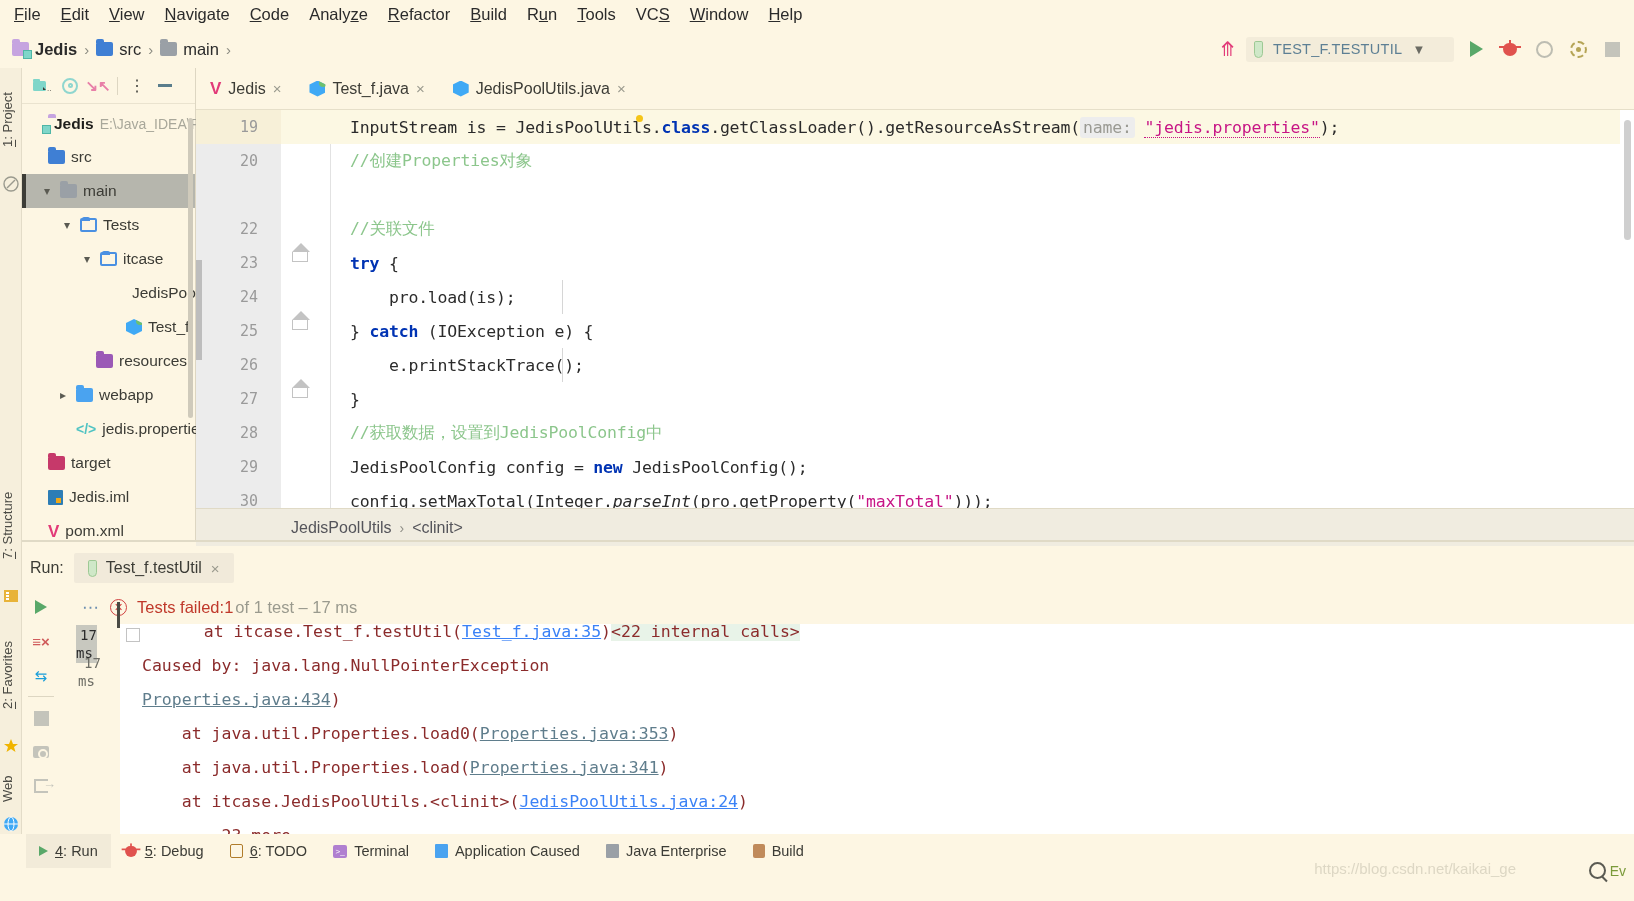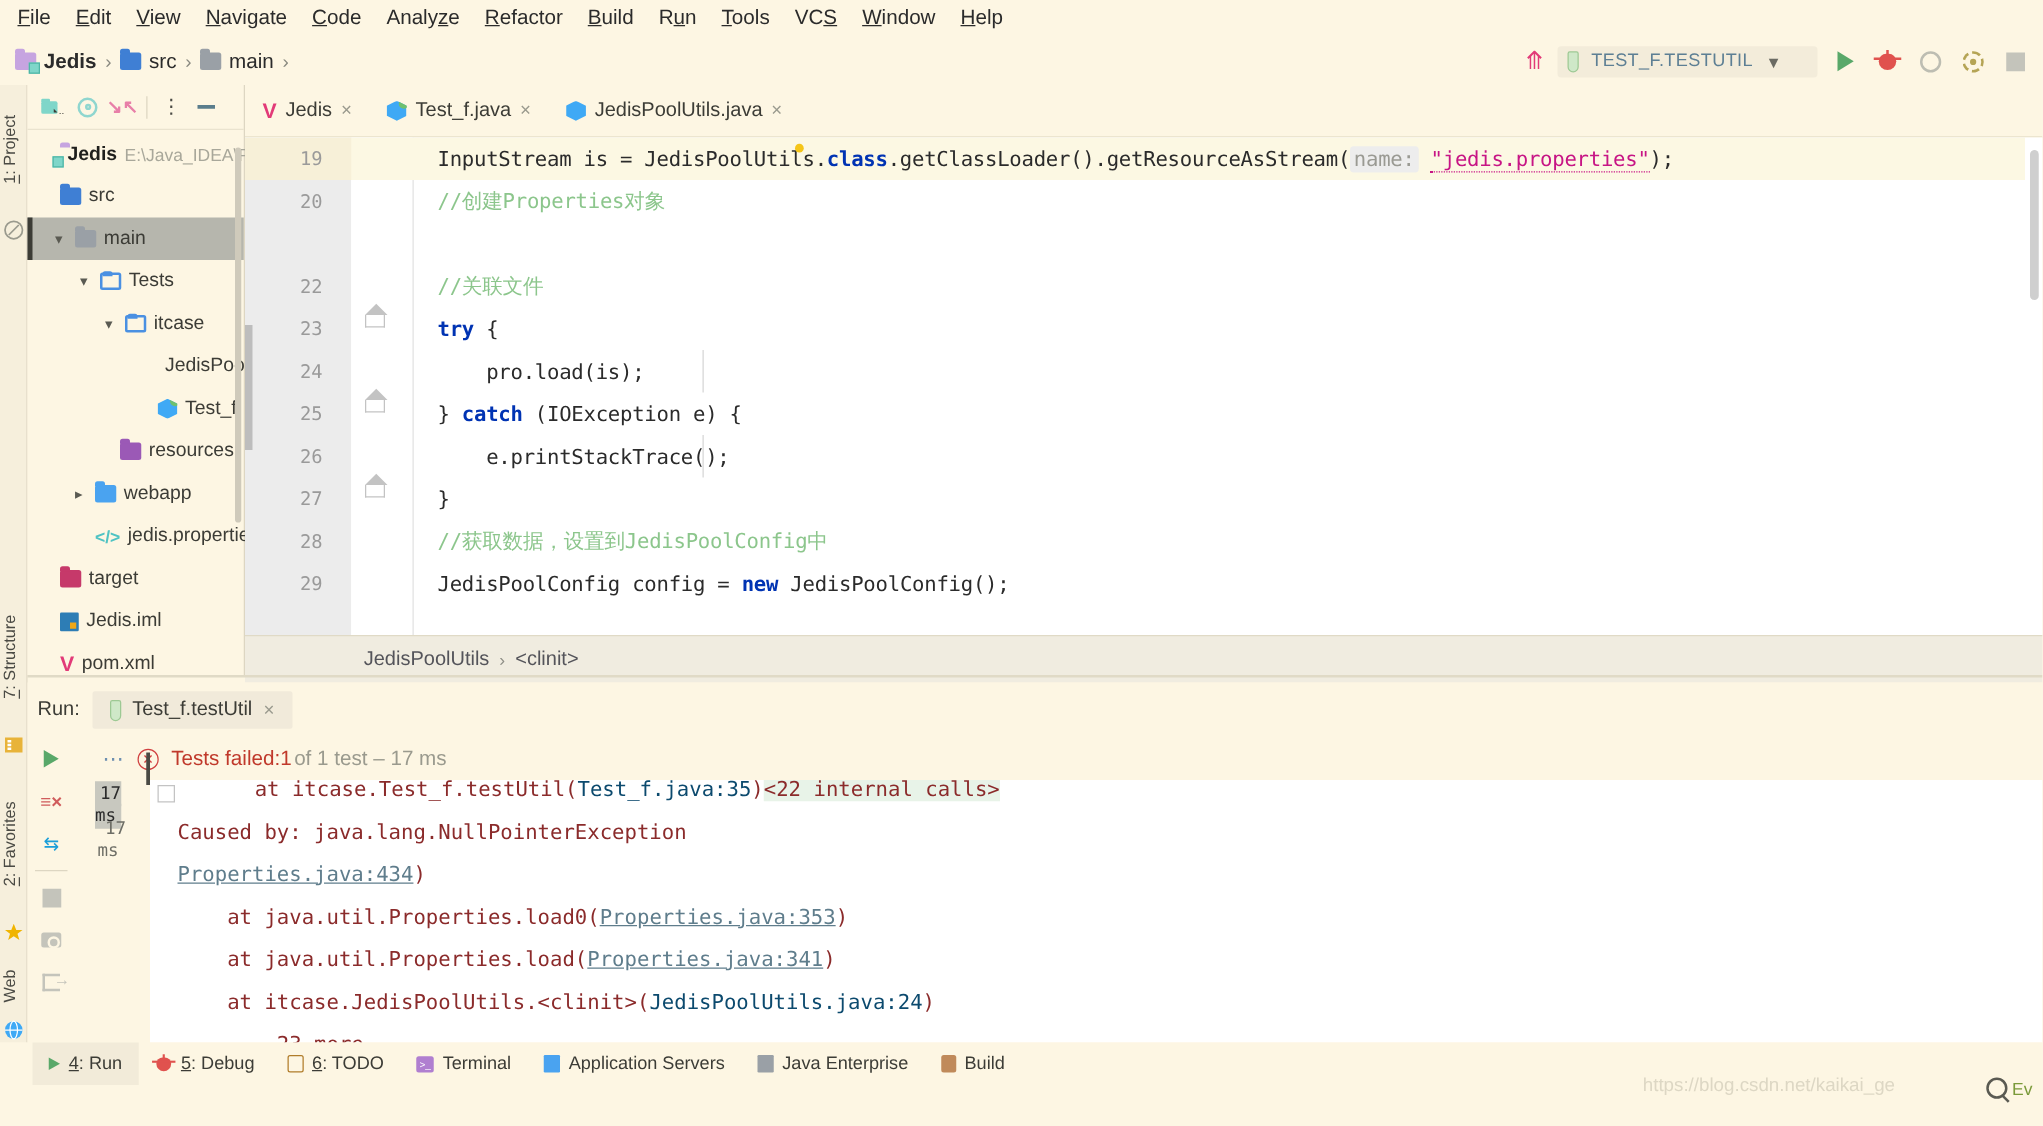--- a/index.html
+++ b/index.html
@@ -209,21 +209,21 @@
   .errico { width: 17px; height: 17px; border: 1.6px solid #d04040; border-radius: 50%;
     display:flex; align-items:center; justify-content:center; color:#d04040; font-size:11px; }
   .st-red { color: #c0392b; font-size: 16.5px; text-align: right; }
   .st-grey { color: #9a9a8e; font-size: 16.5px; }
 
   .console { position: absolute; left: 98px; top: 78px; width: 1514px; height: 210px;
     background: #ffffff; overflow: hidden; font-family: "DejaVu Sans Mono", monospace; }
   .cline { position: absolute; left: 0; width: 1514px; height: 34px; display: flex;
     align-items: center; white-space: pre; font-size: 16.5px; color: #8b2b2b; }
   .lnk { color: #5f7d8c; text-decoration: underline; }
-  .lnk-b { color: #0c4a6e; }
+  .lnk-b { color: #3b82f6; text-decoration: underline; }
   .internal { background: #e8f3e8; color: #8b2b2b; }
   .cfold { position: absolute; left: 6px; width: 14px; height: 14px; border: 1px solid #c3c3c3; background: #fff; }
 
   
   .bottombar { position: absolute; left: 0; top: 834px; width: 1634px; height: 34px;
     background: #fdf6e3; display: flex; align-items: center; padding-left: 26px; gap: 0; }
   .bb-item { display: flex; align-items: center; gap: 7px; padding: 0 13px; height: 34px; }
   .bb-item.active { background: #f2ebd9; }
   .bb-t { font-size: 14.5px; color: #3c3c36; }
   .bb-t .mn { text-decoration: underline; }
@@ -532,20 +532,24 @@
       <div class="eline" style="top:306px;">
         <span class="lnum">28</span>
         <span class="code cmt">//获取数据，设置到JedisPoolConfig中</span>
       </div>
 
       <div class="eline" style="top:340px;">
         <span class="lnum">29</span>
         <span class="code"><span>JedisPoolConfig config = </span><span class="kw">new</span><span> JedisPoolConfig();</span></span>
       </div>
 
+      <div class="eline" style="top:374px;">
+        <span class="lnum">30</span>
+        <span class="code"><span>config.setMaxTotal(Integer.</span><span class="ital">parseInt</span><span>(pro.getProperty(</span><span class="str-u">"maxTotal"</span><span>)));</span></span>
+      </div>
 
       <div class="ed-scroll-v">
           <div class="ed-scroll-th"></div>
         </div>
     </div>
 
     <div class="bcrumb">
       <span class="bcrumb-t">JedisPoolUtils</span>
       <span class="bcrumb-s">›</span>
       <span class="bcrumb-t">&lt;clinit&gt;</span>
@@ -628,21 +632,21 @@
     <div class="bb-item">
       <span class="ic-todo"></span>
       <span class="bb-t"><span class="mn">6</span>: TODO</span>
     </div>
     <div class="bb-item">
       <span class="ic-term">&gt;_</span>
       <span class="bb-t">Terminal</span>
     </div>
     <div class="bb-item">
       <span class="ic-srv"></span>
-      <span class="bb-t">Application Servers</span>
+      <span class="bb-t">Application Caused</span>
     </div>
     <div class="bb-item">
       <span class="ic-ent"></span>
       <span class="bb-t">Java Enterprise</span>
     </div>
     <div class="bb-item">
       <span class="ic-build"></span>
       <span class="bb-t">Build</span>
     </div>
   </div>

